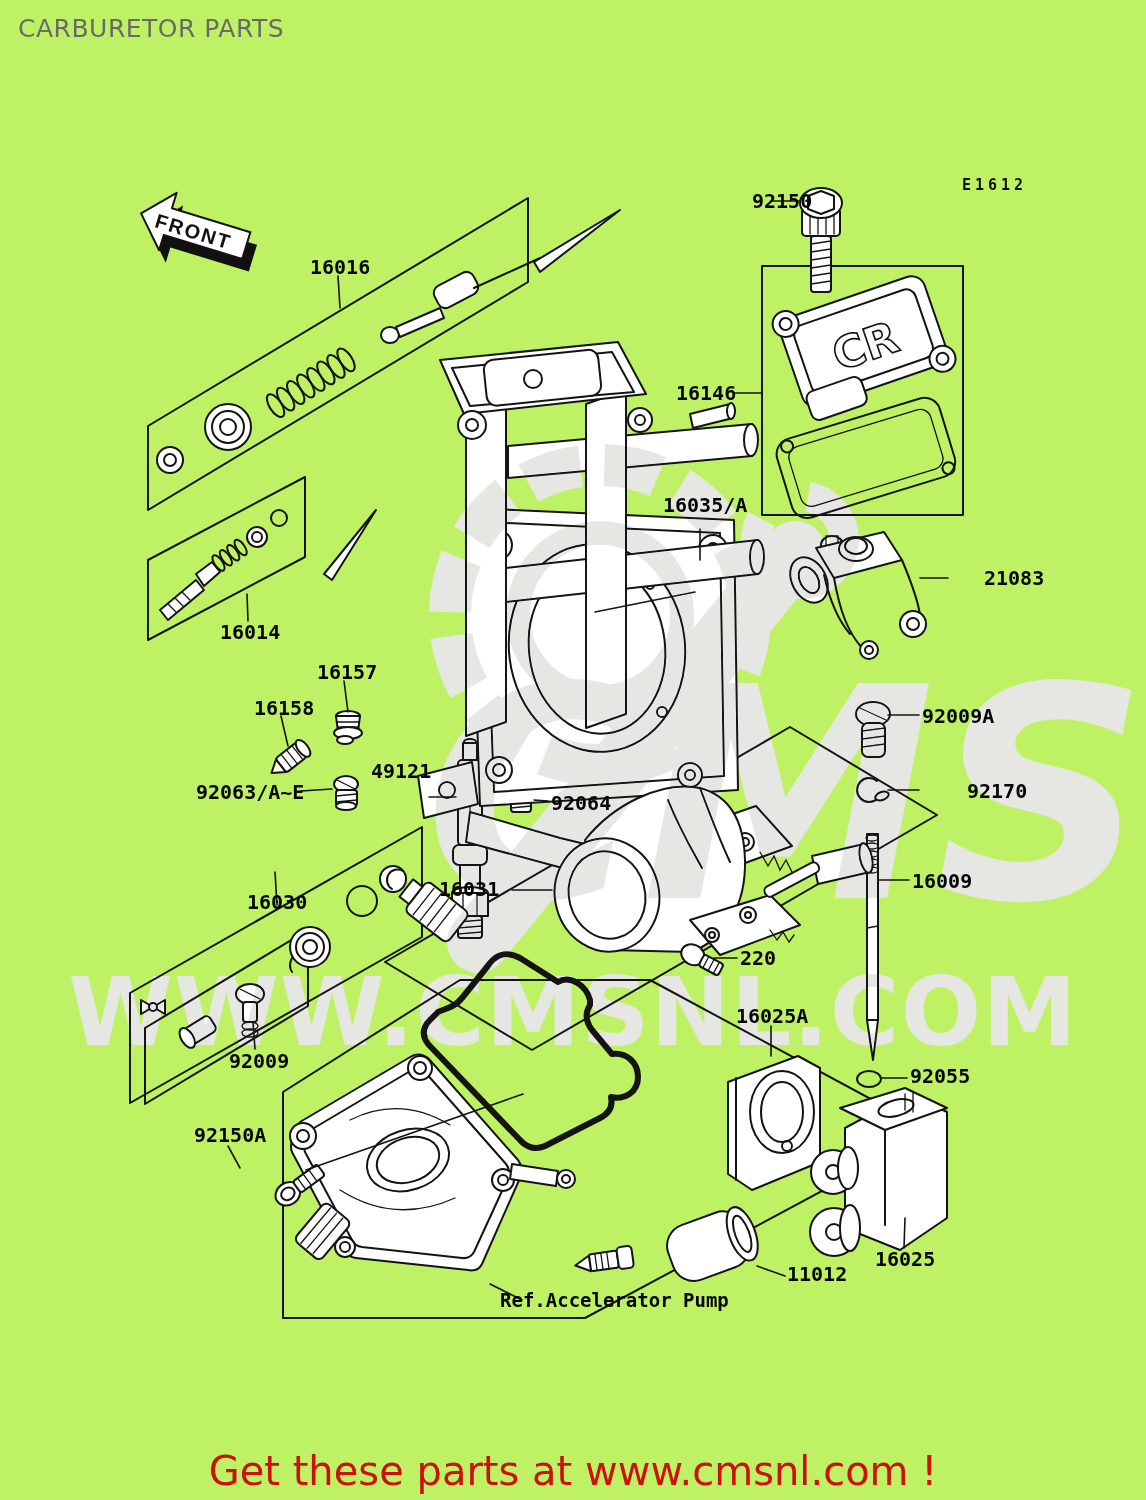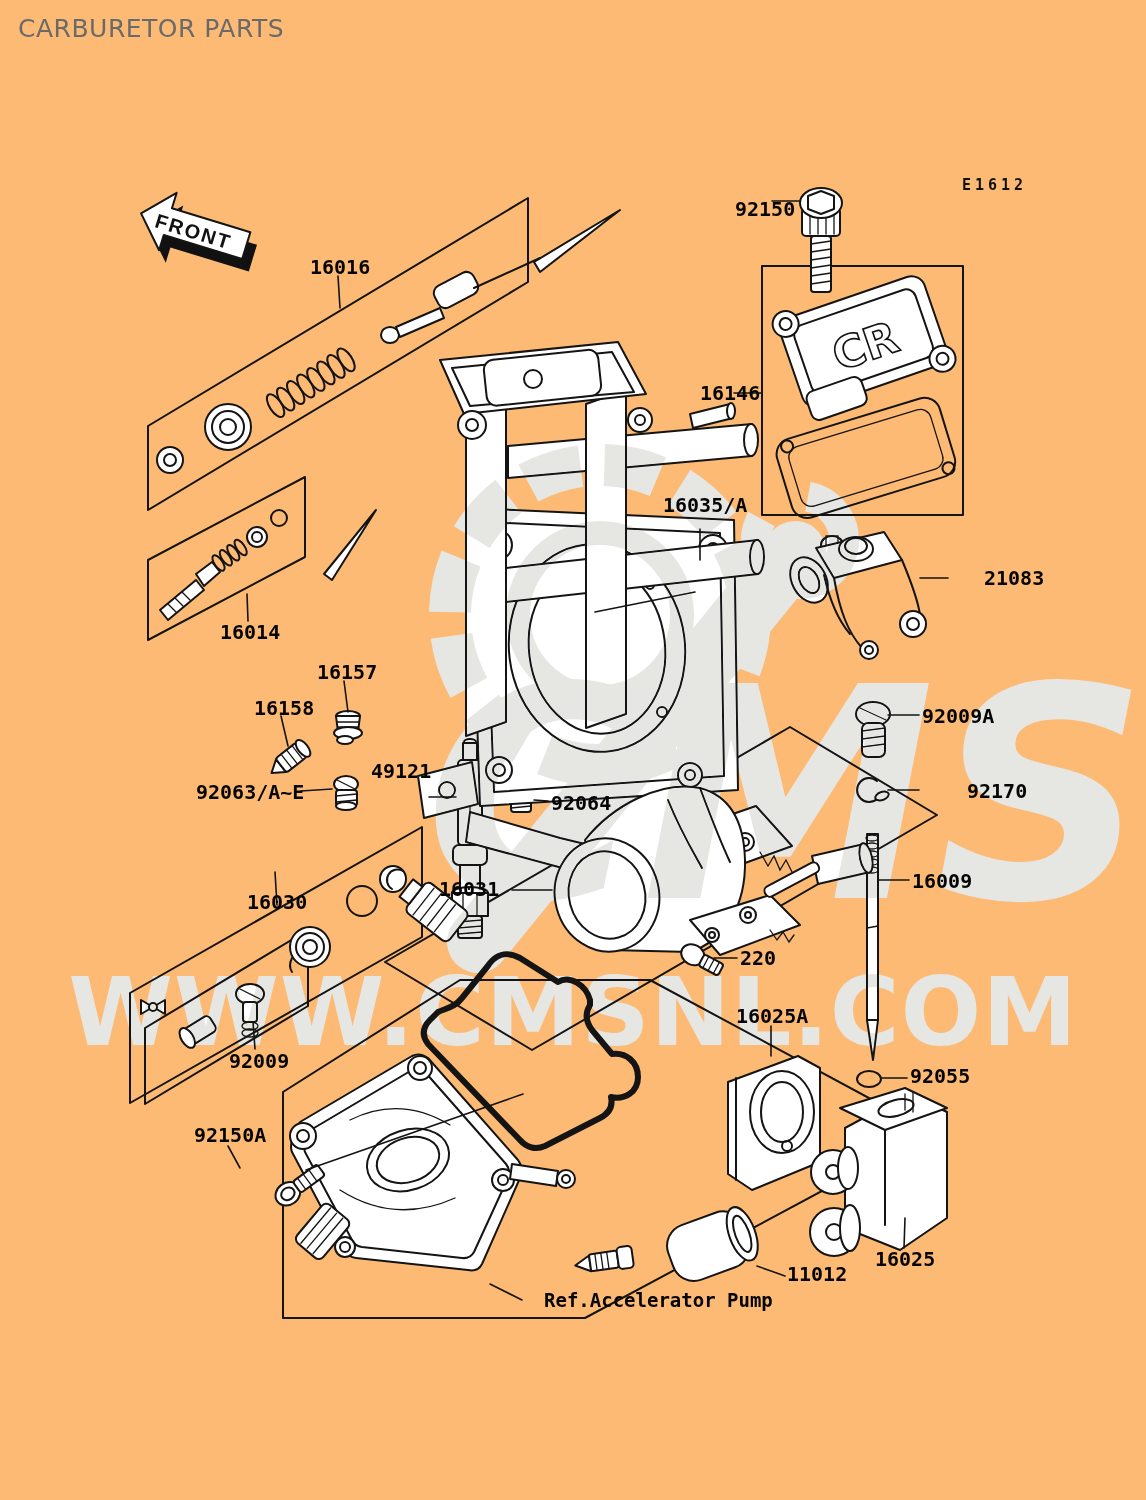--- a/index.html
+++ b/index.html
@@ -1,16 +1,16 @@
 <!DOCTYPE html>
 <html><head>
 <meta charset="utf-8">
 <style>
   html,body{margin:0;padding:0;background:#fdfdfa;}
-  .page{position:relative;width:1146px;height:1500px;background:#fdba74;overflow:hidden;
+  .page{position:relative;width:1146px;height:1500px;background:#bef264;overflow:hidden;
         font-family:"DejaVu Sans",sans-serif;}
   .page-title{position:absolute;left:18px;top:14px;font-size:25px;letter-spacing:.5px;
         color:#6a6a6a;font-family:"DejaVu Sans",sans-serif;}
   .diagram-code{position:absolute;left:962px;top:176px;font:700 15px "DejaVu Sans Mono",monospace;
         letter-spacing:4px;color:#111;}
   .labels-layer{position:absolute;left:0;top:0;width:100%;height:100%;}
   .part-label{position:absolute;font:700 20px "DejaVu Sans Mono",monospace;color:#050505;
         white-space:nowrap;line-height:1;}
   .part-label.small{font-size:19px;}
   .footer-cta{position:absolute;left:0;top:1448px;width:100%;text-align:center;
@@ -433,39 +433,40 @@
       <circle class="wmln" cx="600" cy="615" r="150" stroke-width="42" stroke-dasharray="55 24"></circle>
       <circle class="wmln" cx="600" cy="615" r="82" stroke-width="24"></circle>
       <line class="wmln" x1="478" y1="942" x2="795" y2="552" stroke-width="62" stroke-linecap="round"></line>
       <circle class="wmln" cx="800" cy="540" r="44" stroke-width="30" stroke-dasharray="160 55"></circle>
       <text class="wm" x="425" y="898" font-family="DejaVu Sans, sans-serif" font-size="295" font-weight="bold" font-style="italic">CMS</text>
       <text class="wm" x="573" y="1045" text-anchor="middle" font-family="DejaVu Sans, sans-serif" font-size="95" font-weight="bold" letter-spacing="1">WWW.CMSNL.COM</text>
     </g>
   </svg>
 
   <div class="labels-layer">
-      <div class="part-label" style="left: 735px; top: 191px; margin-top: 8px;">92150</div>
+      <div class="part-label" style="left: 752px; top: 191px;">92150</div>
       <div class="part-label" style="left: 310px; top: 257px;">16016</div>
-      <div class="part-label" style="left: 676px; top: 383px; margin-left: 24px;">16146</div>
+      <div class="part-label" style="left: 676px; top: 383px;">16146</div>
       <div class="part-label" style="left: 663px; top: 495px;">16035/A</div>
       <div class="part-label" style="left: 984px; top: 568px;">21083</div>
       <div class="part-label" style="left: 220px; top: 622px;">16014</div>
       <div class="part-label" style="left: 317px; top: 662px;">16157</div>
       <div class="part-label" style="left: 254px; top: 698px;">16158</div>
       <div class="part-label" style="left: 922px; top: 706px;">92009A</div>
       <div class="part-label" style="left: 196px; top: 782px;">92063/A~E</div>
       <div class="part-label" style="left: 371px; top: 761px;">49121</div>
       <div class="part-label" style="left: 551px; top: 793px;">92064</div>
       <div class="part-label" style="left: 922px; top: 781px; margin-left: 45px;">92170</div>
       <div class="part-label" style="left: 247px; top: 852px; margin-top: 40px;">16030</div>
       <div class="part-label" style="left: 439px; top: 879px;">16031</div>
       <div class="part-label" style="left: 912px; top: 871px;">16009</div>
       <div class="part-label" style="left: 740px; top: 948px;">220</div>
       <div class="part-label" style="left: 736px; top: 1006px;">16025A</div>
       <div class="part-label" style="left: 229px; top: 1051px;">92009</div>
       <div class="part-label" style="left: 910px; top: 1066px;">92055</div>
       <div class="part-label" style="left: 194px; top: 1125px;">92150A</div>
       <div class="part-label" style="left: 787px; top: 1264px;">11012</div>
       <div class="part-label" style="left: 875px; top: 1249px;">16025</div>
-      <div class="part-label small" style="left: 544px; top: 1291px; text-align: right;">Ref.Accelerator Pump</div>
+      <div class="part-label small" style="left: 500px; top: 1291px; text-align: right;">Ref.Accelerator Pump</div>
     </div>
 
+  <div class="footer-cta" style="color: rgb(204, 17, 17);">Get these parts at www.cmsnl.com !</div>
 </div>
 
 </body></html>

